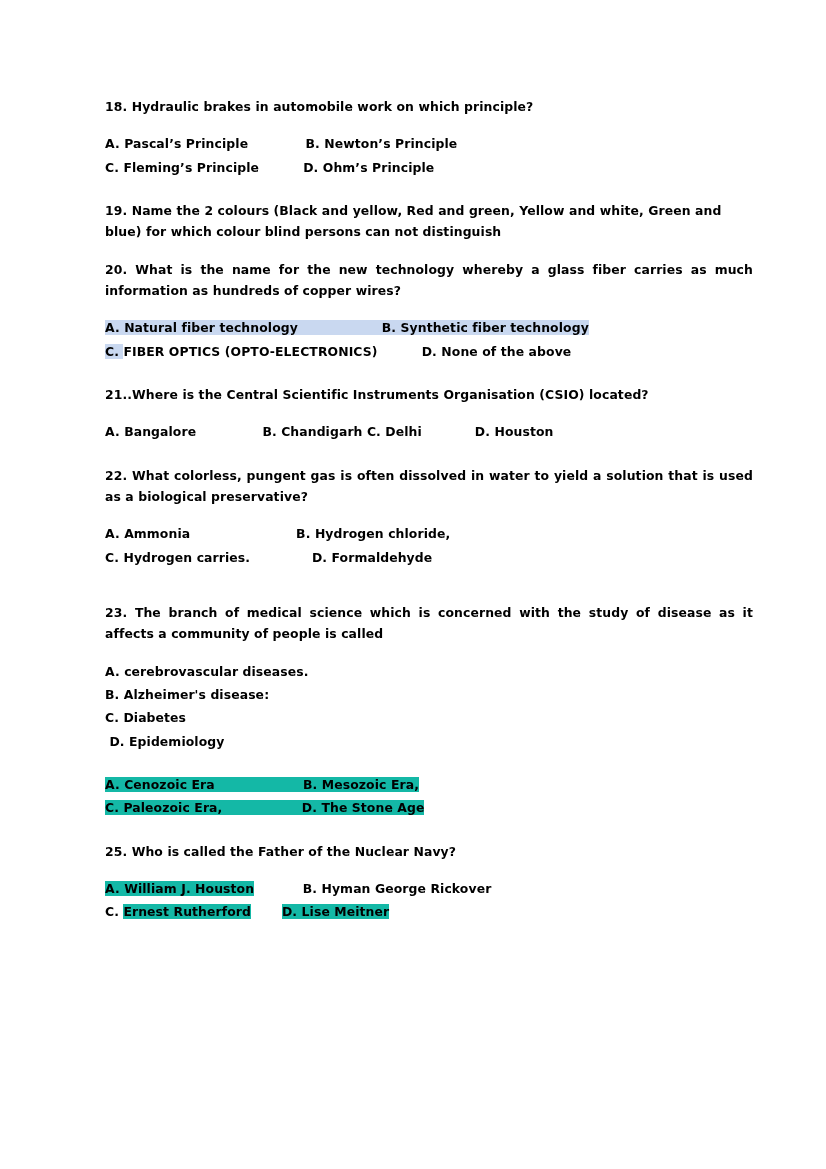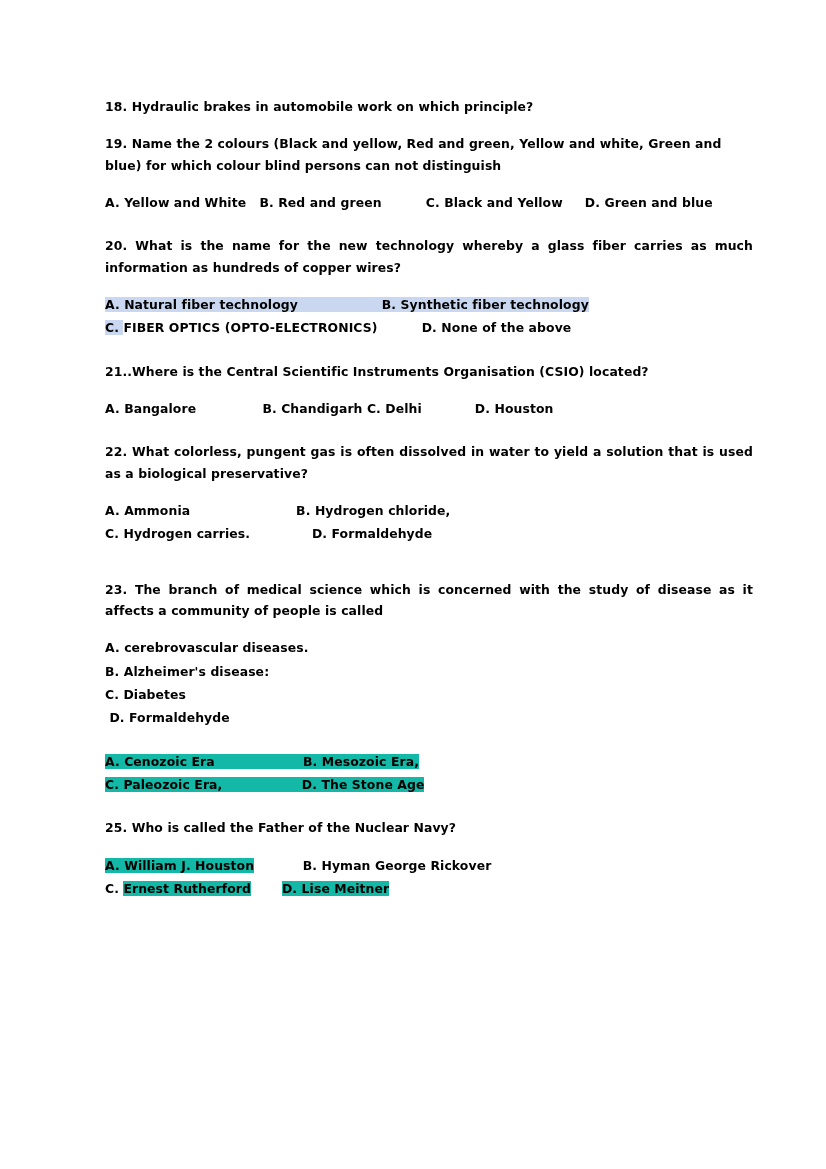--- a/index.html
+++ b/index.html
@@ -60,27 +60,28 @@
   .opts.stacked .optline { margin-bottom: 2px; }
   .spacer-24 { height: 12px; }
 </style>
 </head>
 <body>
 
 <div class="page">
 
   <div class="qblock">
     <p class="qtext">18. Hydraulic brakes in automobile work on which principle?</p>
+    <div class="opts stacked">
+      <span class="optline">A. Pascal’s Principle             B. Newton’s Principle</span>
+      <span class="optline">C. Fleming’s Principle          D. Ohm’s Principle</span>
+    </div>
   </div>
 
   <div class="qblock">
     <p class="qtext">19. Name the 2 colours (Black and yellow, Red and green, Yellow and white, Green and blue) for which colour blind persons can not distinguish</p>
-    <div class="opts">
-      <span class="optline">A. Yellow and White   B. Red and green          C. Black and Yellow     D. Green and blue</span>
-    </div>
   </div>
 
   <div class="qblock">
     <p class="qtext justify">20. What is the name for the new technology whereby a glass fiber carries as much information as hundreds of copper wires?</p>
     <div class="opts stacked">
       <span class="optline"><span class="hl">A. Natural fiber technology                   </span><span class="hl">B. Synthetic fiber technology</span></span>
       <span class="optline"><span class="hl">C. </span><span>FIBER OPTICS (OPTO-ELECTRONICS)          D. None of the above</span></span>
     </div>
   </div>
 
@@ -100,21 +101,21 @@
   </div>
 
   <div class="spacer-24"></div>
 
   <div class="qblock">
     <p class="qtext justify">23. The branch of medical science which is concerned with the study of disease as it affects a community of people is called</p>
     <div class="opts stacked">
       <span class="optline">A. cerebrovascular diseases.</span>
       <span class="optline">B. Alzheimer's disease:</span>
       <span class="optline">C. Diabetes</span>
-      <span class="optline"> D. Formaldehyde</span>
+      <span class="optline"> D. Epidemiology</span>
     </div>
   </div>
 
   <div class="qblock">
     <div class="opts stacked">
       <span class="optline"><span class="hl-u">A. Cenozoic Era                    </span><span class="hl-u">B. Mesozoic Era,</span></span>
       <span class="optline"><span class="hl-u">C. Paleozoic Era,                  </span><span class="hl-u">D. The Stone Age</span></span>
     </div>
   </div>
 

